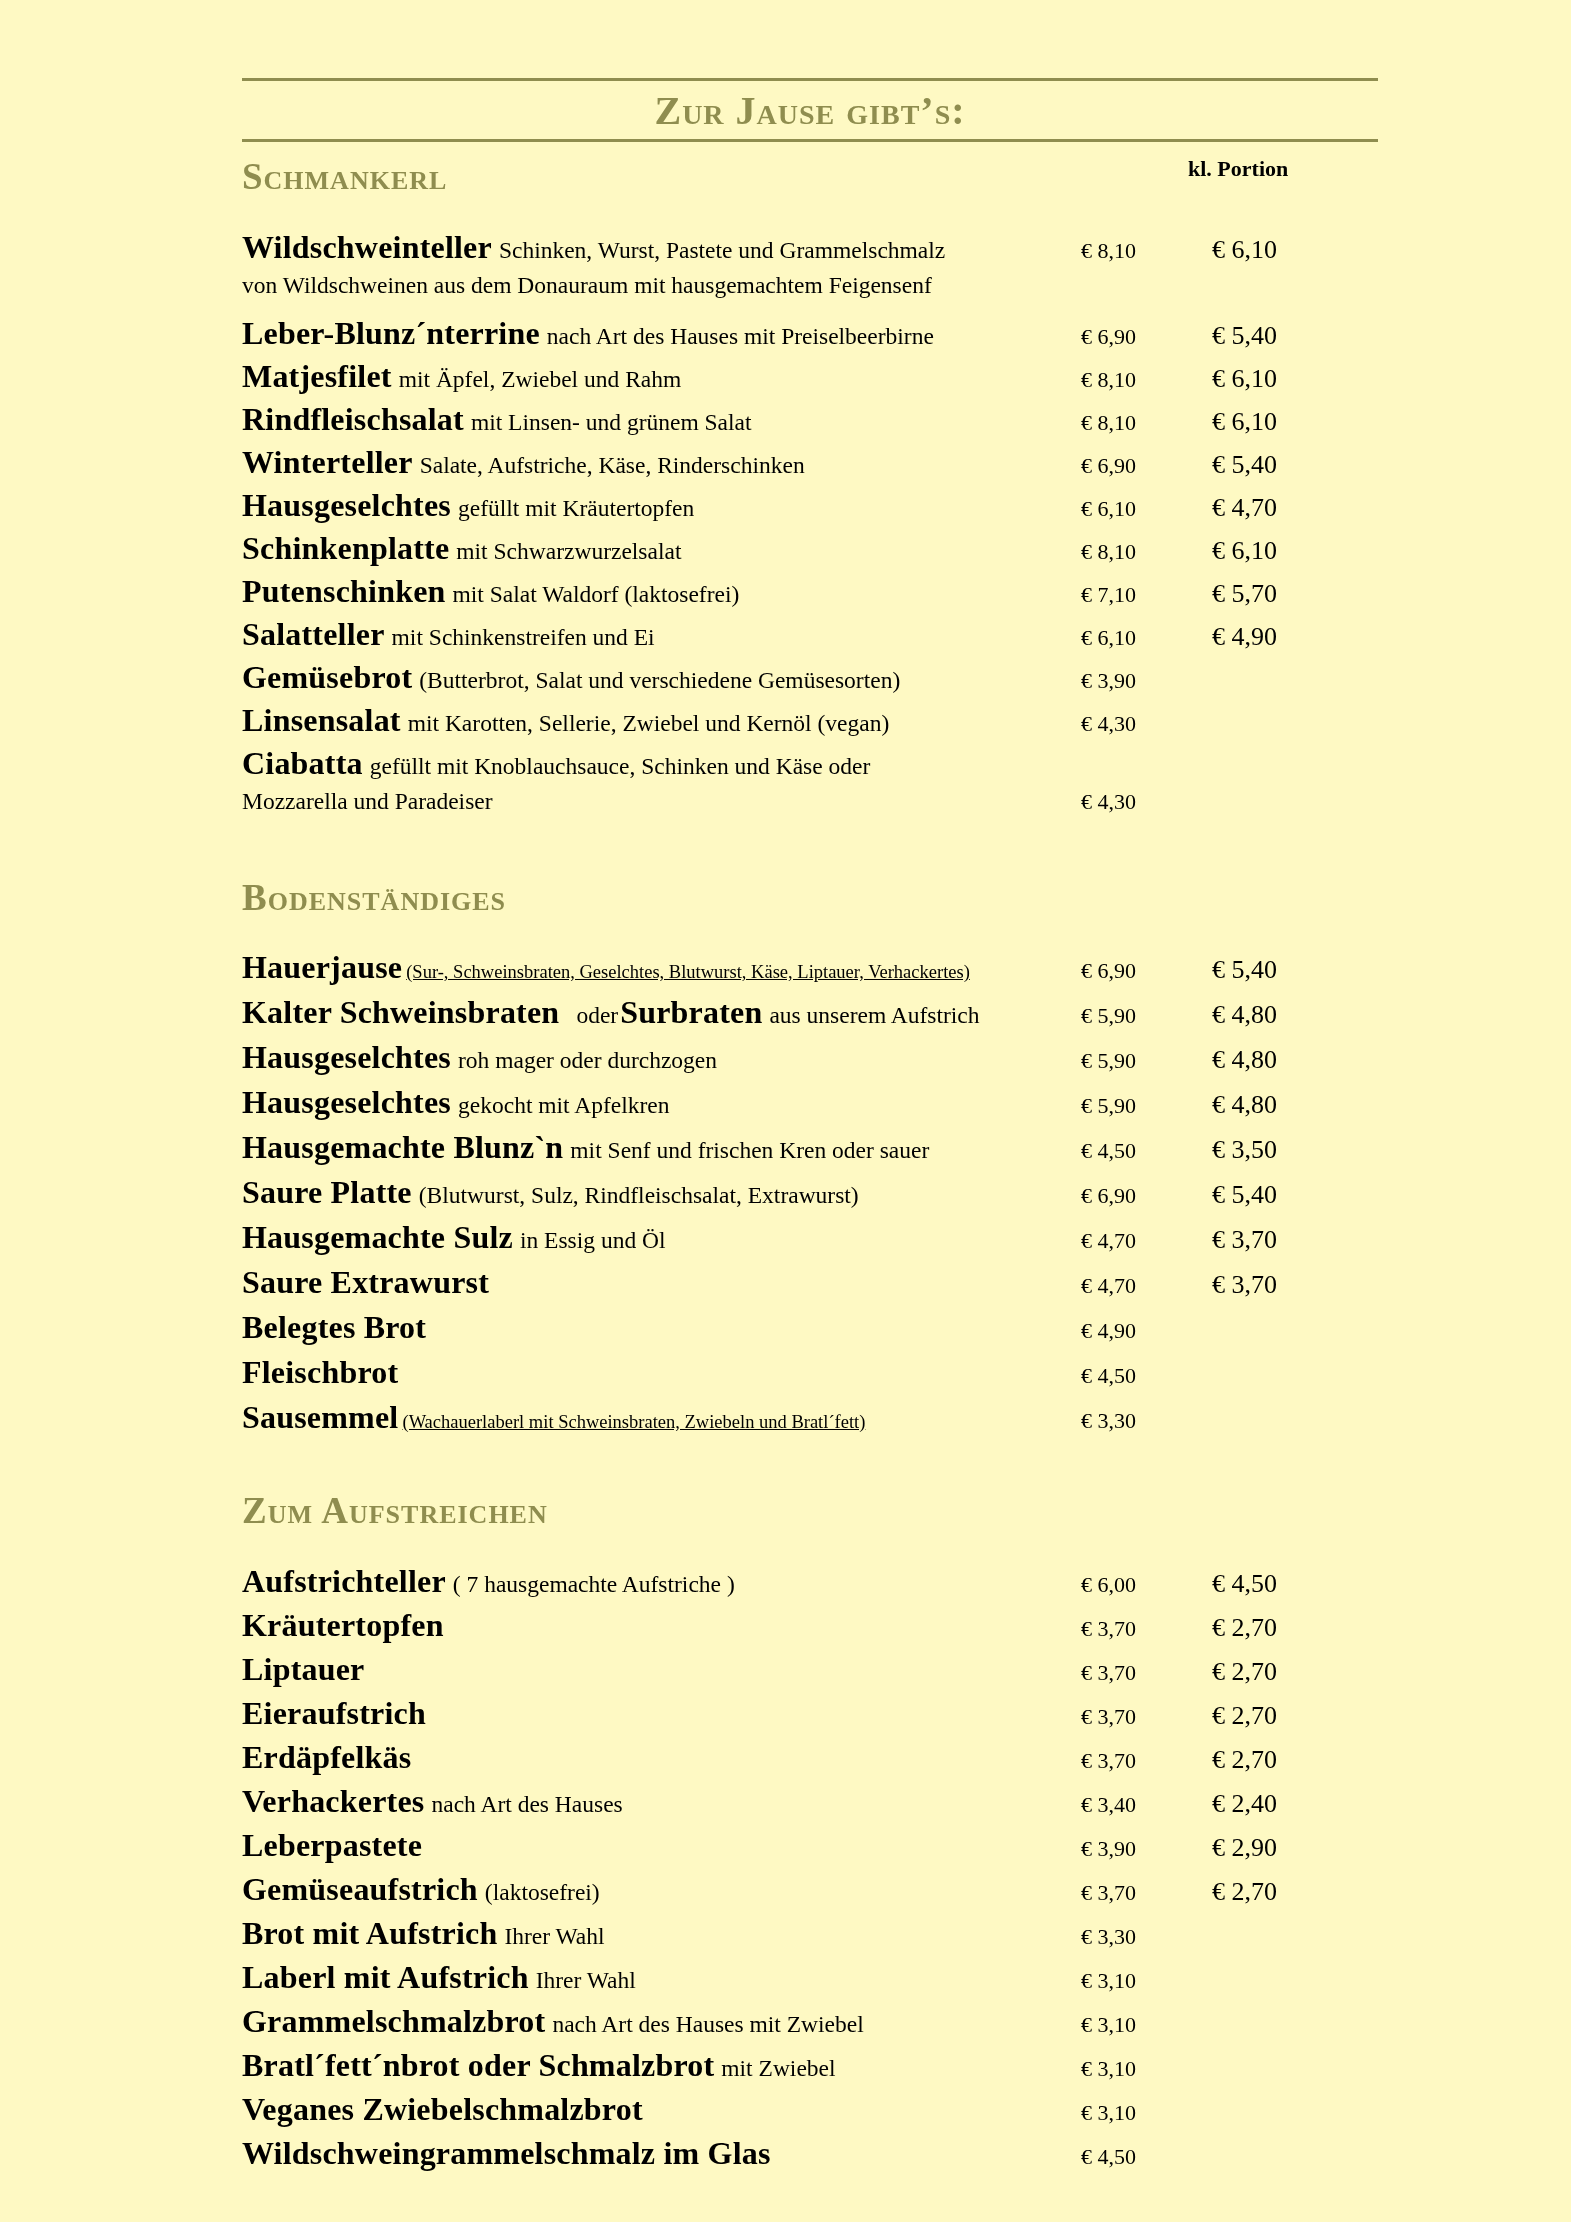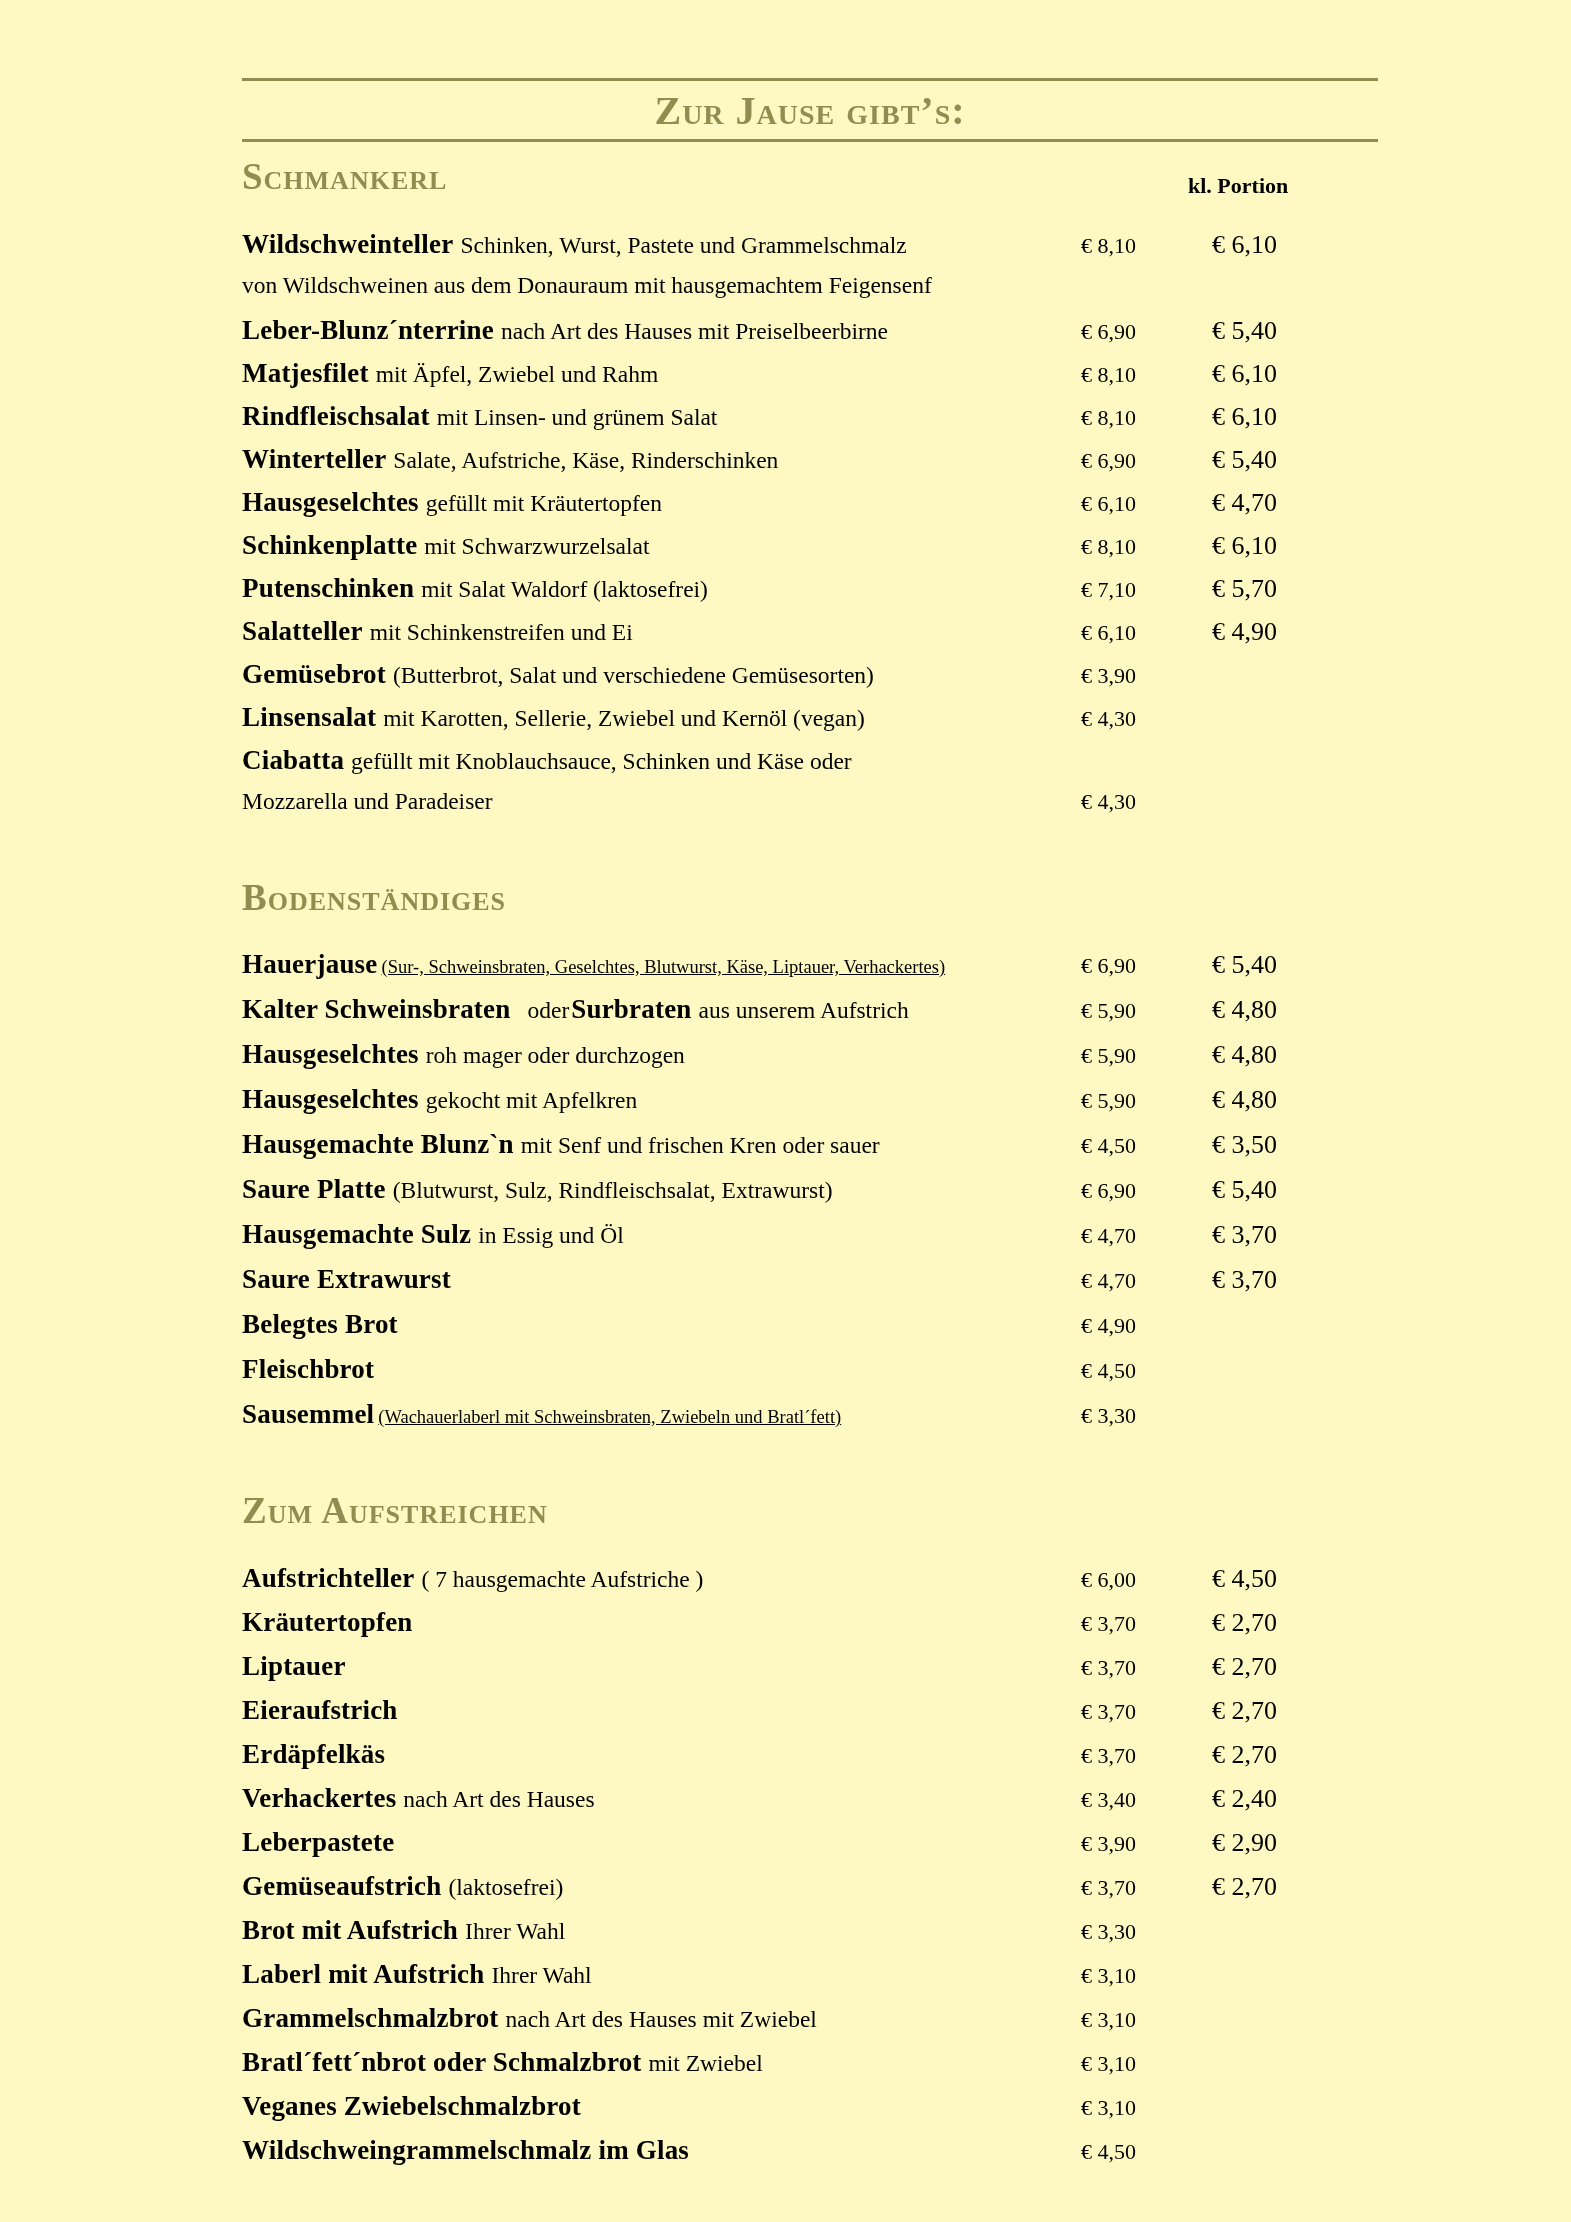--- a/index.html
+++ b/index.html
@@ -31,21 +31,21 @@
     text-align:center;
     font-size:40px;
     font-weight:bold;
     font-variant:small-caps;
     letter-spacing:1px;
     color:var(--accent,#8f8d4f);
     line-height:1.1;
   }
   .section-head-row{
     display:flex;
-    align-items:flex-end;
+    align-items:flex-start;
     margin-top:14px;
   }
   .section-head-row.later{ margin-top:46px; }
   .section-heading{
     margin:0;
     flex:1 1 auto;
     font-size:37px;
     font-weight:bold;
     font-variant:small-caps;
     letter-spacing:1px;
@@ -73,21 +73,21 @@
     flex:0 0 839px;
     overflow:visible;
   }
   .cell-main.align-right{
     text-align:left;
     padding-right:85px;
     box-sizing:border-box;
   }
   .item-name{
     font-weight:bold;
-    font-size:27px;
+    font-size:32px;
     letter-spacing:0.2px;
   }
   .item-desc{
     font-size:23.5px;
     margin-left:7px;
   }
   .item-desc.xs{ font-size:18.5px; margin-left:4px;text-decoration:underline; }
   .item-mid{
     font-size:23.5px;
     margin-left:17px;

